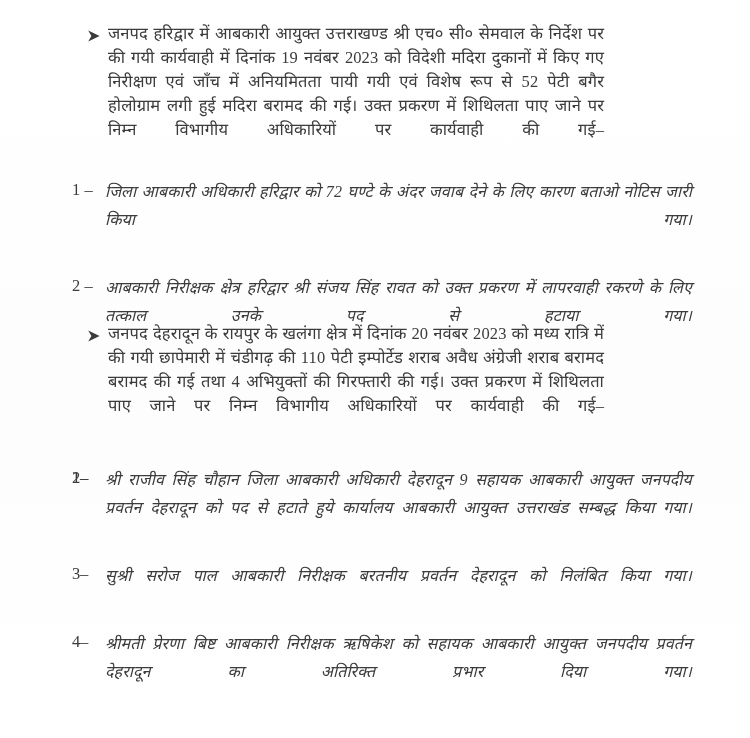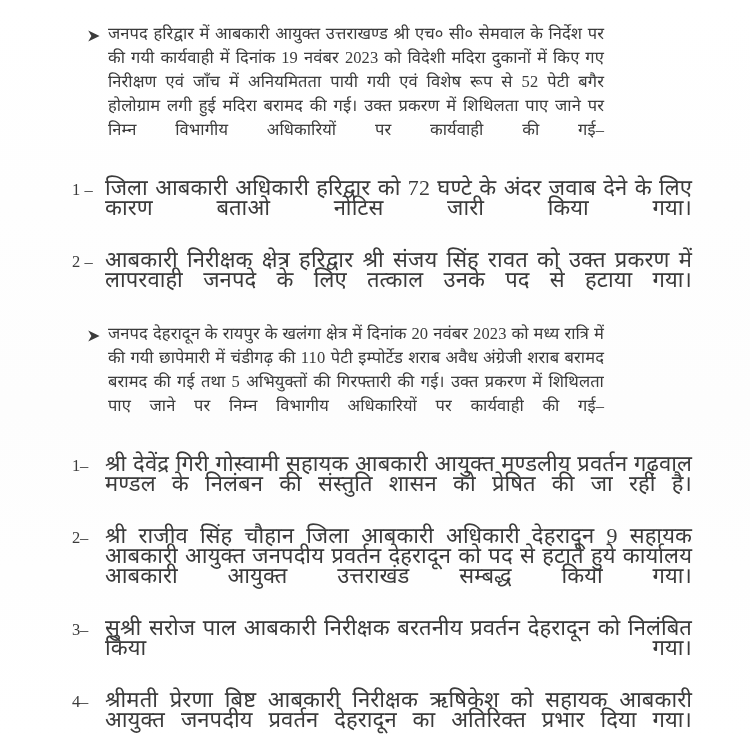--- a/index.html
+++ b/index.html
@@ -104,25 +104,26 @@
     width: 34px;
     font-size: 16.5px;
     line-height: 24px;
     color: #3b3b3b;
     white-space: pre;
   }
   .num-text {
     display: block;
     text-align: justify;
     text-justify: inter-word;
-    font-size: 22px;
-    line-height: 20px;
+    font-size: 16px;
+    line-height: 28px;
     letter-spacing: 0.1px;
     word-spacing: 0.5px;
     color: #3b3b3b;
+    font-style: italic;
   }
   .num-text::after {
     content: "";
     display: inline-block;
     width: 100%;
   }
 
   
   .list-gap-1 { height: 6px; }
   .list-gap-2 { height: 6px; }
@@ -150,43 +151,42 @@
 
     <div class="list-gap-1"></div>
 
     <ol class="num-list">
       <li class="num-item">
         <span class="num-label">1 –</span>
         <span class="num-text">जिला आबकारी अधिकारी हरिद्वार को 72 घण्टे के अंदर जवाब देने के लिए कारण बताओ नोटिस जारी किया गया।</span>
       </li>
       <li class="num-item">
         <span class="num-label">2 –</span>
-        <span class="num-text">आबकारी निरीक्षक क्षेत्र हरिद्वार श्री संजय सिंह रावत को उक्त प्रकरण में लापरवाही जनपदे के लिए तत्काल उनके पद से हटाया गया।</span>
+        <span class="num-text">आबकारी निरीक्षक क्षेत्र हरिद्वार श्री संजय सिंह रावत को उक्त प्रकरण में लापरवाही रकरणे के लिए तत्काल उनके पद से हटाया गया।</span>
       </li>
     </ol>
 
   </div>
 
   <div class="section" id="section-2">
 
     <div class="bullet-block">
       <span class="bullet-marker">
         <svg width="16" height="16" viewBox="0 0 16 16" aria-hidden="true">
           <path d="M2.2 2.4 L13.6 8.0 L2.2 13.6 L5.4 8.0 Z" fill="#3b3b3b"></path>
         </svg>
       </span>
-      <span class="bullet-text">जनपद देहरादून के रायपुर के खलंगा क्षेत्र में दिनांक 20 नवंबर 2023 को मध्य रात्रि में की गयी छापेमारी में चंडीगढ़ की 110 पेटी इम्पोर्टेड शराब अवैध अंग्रेजी शराब बरामद बरामद की गई तथा 5 अभियुक्तों की गिरफ्तारी की गई। उक्त प्रकरण में शिथिलता पाए जाने पर निम्न विभागीय अधिकारियों पर कार्यवाही की गई–</span>
+      <span class="bullet-text">जनपद देहरादून के रायपुर के खलंगा क्षेत्र में दिनांक 20 नवंबर 2023 को मध्य रात्रि में की गयी छापेमारी में चंडीगढ़ की 110 पेटी इम्पोर्टेड शराब अवैध अंग्रेजी शराब बरामद बरामद की गई तथा 4 अभियुक्तों की गिरफ्तारी की गई। उक्त प्रकरण में शिथिलता पाए जाने पर निम्न विभागीय अधिकारियों पर कार्यवाही की गई–</span>
     </div>
 
     <div class="list-gap-2"></div>
 
     <ol class="num-list">
       <li class="num-item">
         <span class="num-label">1–</span>
-        <span class="num-text">श्री देवेंद्र गिरी गोस्वामी सहायक आबकारी आयुक्त मण्डलीय प्रवर्तन गढ़वाल मण्डल के निलंबन की संस्तुति शासन को प्रेषित की जा रही है।</span>
       </li>
       <li class="num-item">
         <span class="num-label">2–</span>
         <span class="num-text">श्री राजीव सिंह चौहान जिला आबकारी अधिकारी देहरादून 9 सहायक आबकारी आयुक्त जनपदीय प्रवर्तन देहरादून को पद से हटाते हुये कार्यालय आबकारी आयुक्त उत्तराखंड सम्बद्ध किया गया।</span>
       </li>
       <li class="num-item">
         <span class="num-label">3–</span>
         <span class="num-text">सुश्री सरोज पाल आबकारी निरीक्षक बरतनीय प्रवर्तन देहरादून को निलंबित किया गया।</span>
       </li>
       <li class="num-item">

